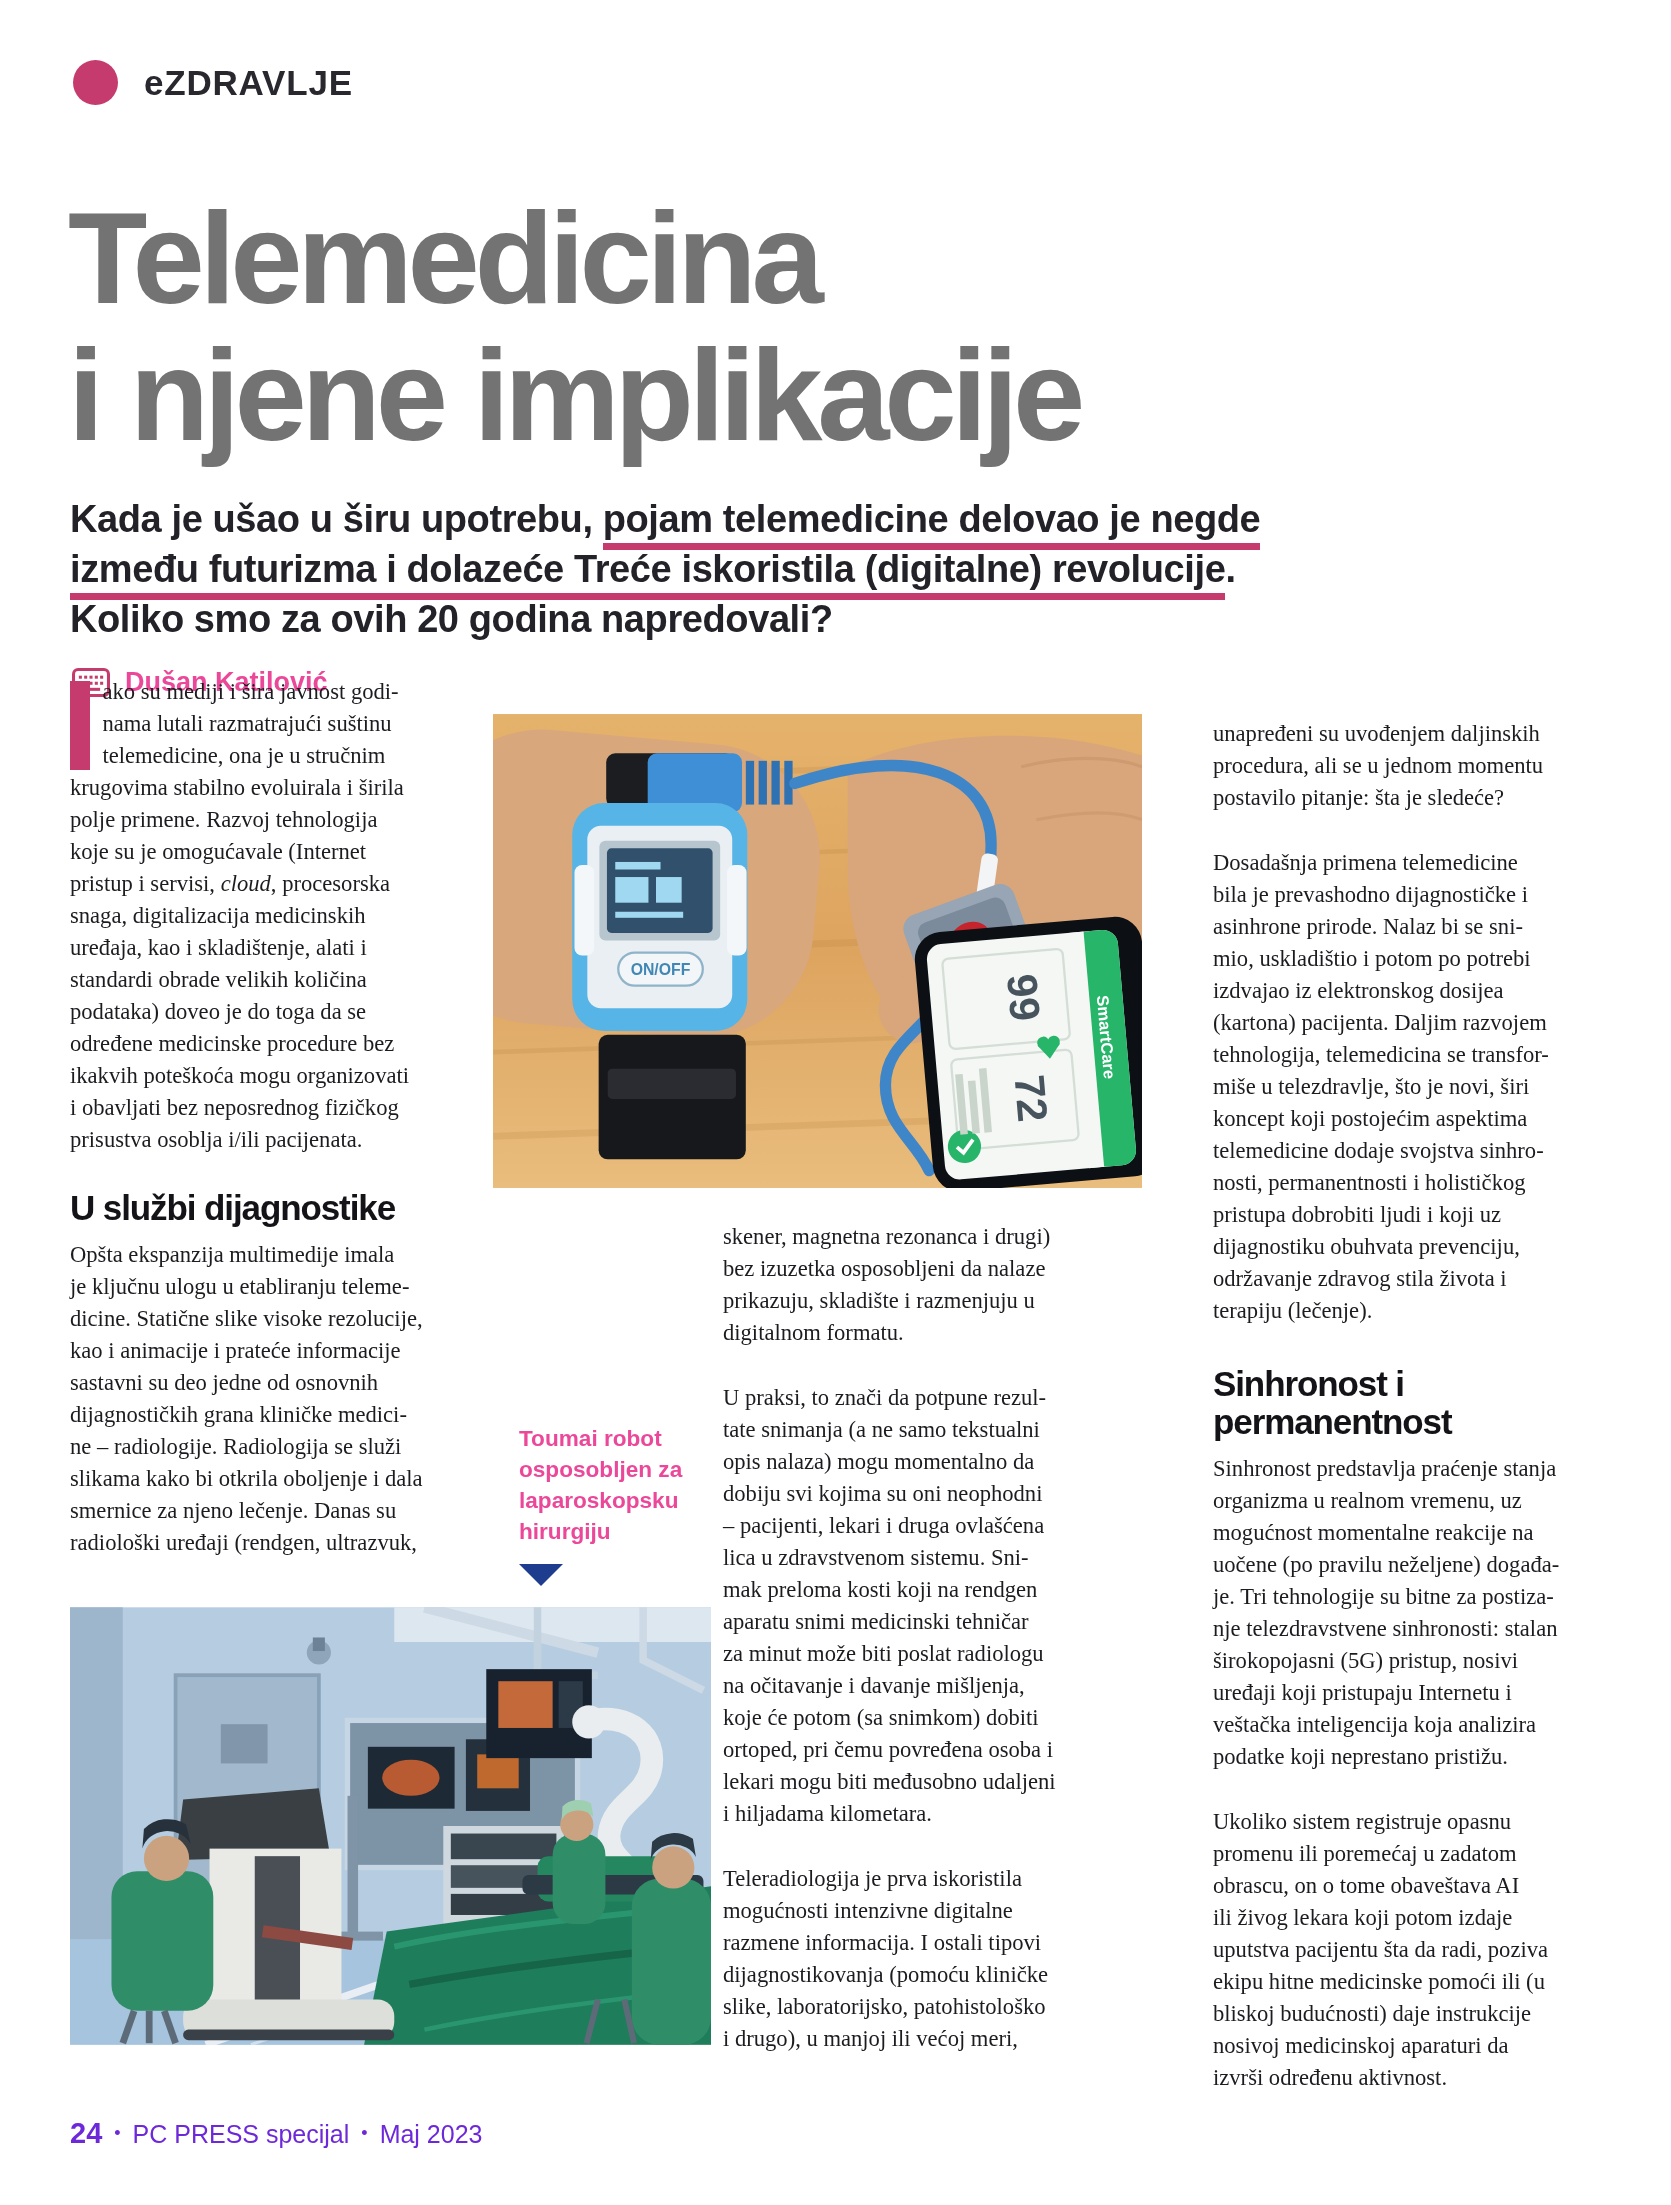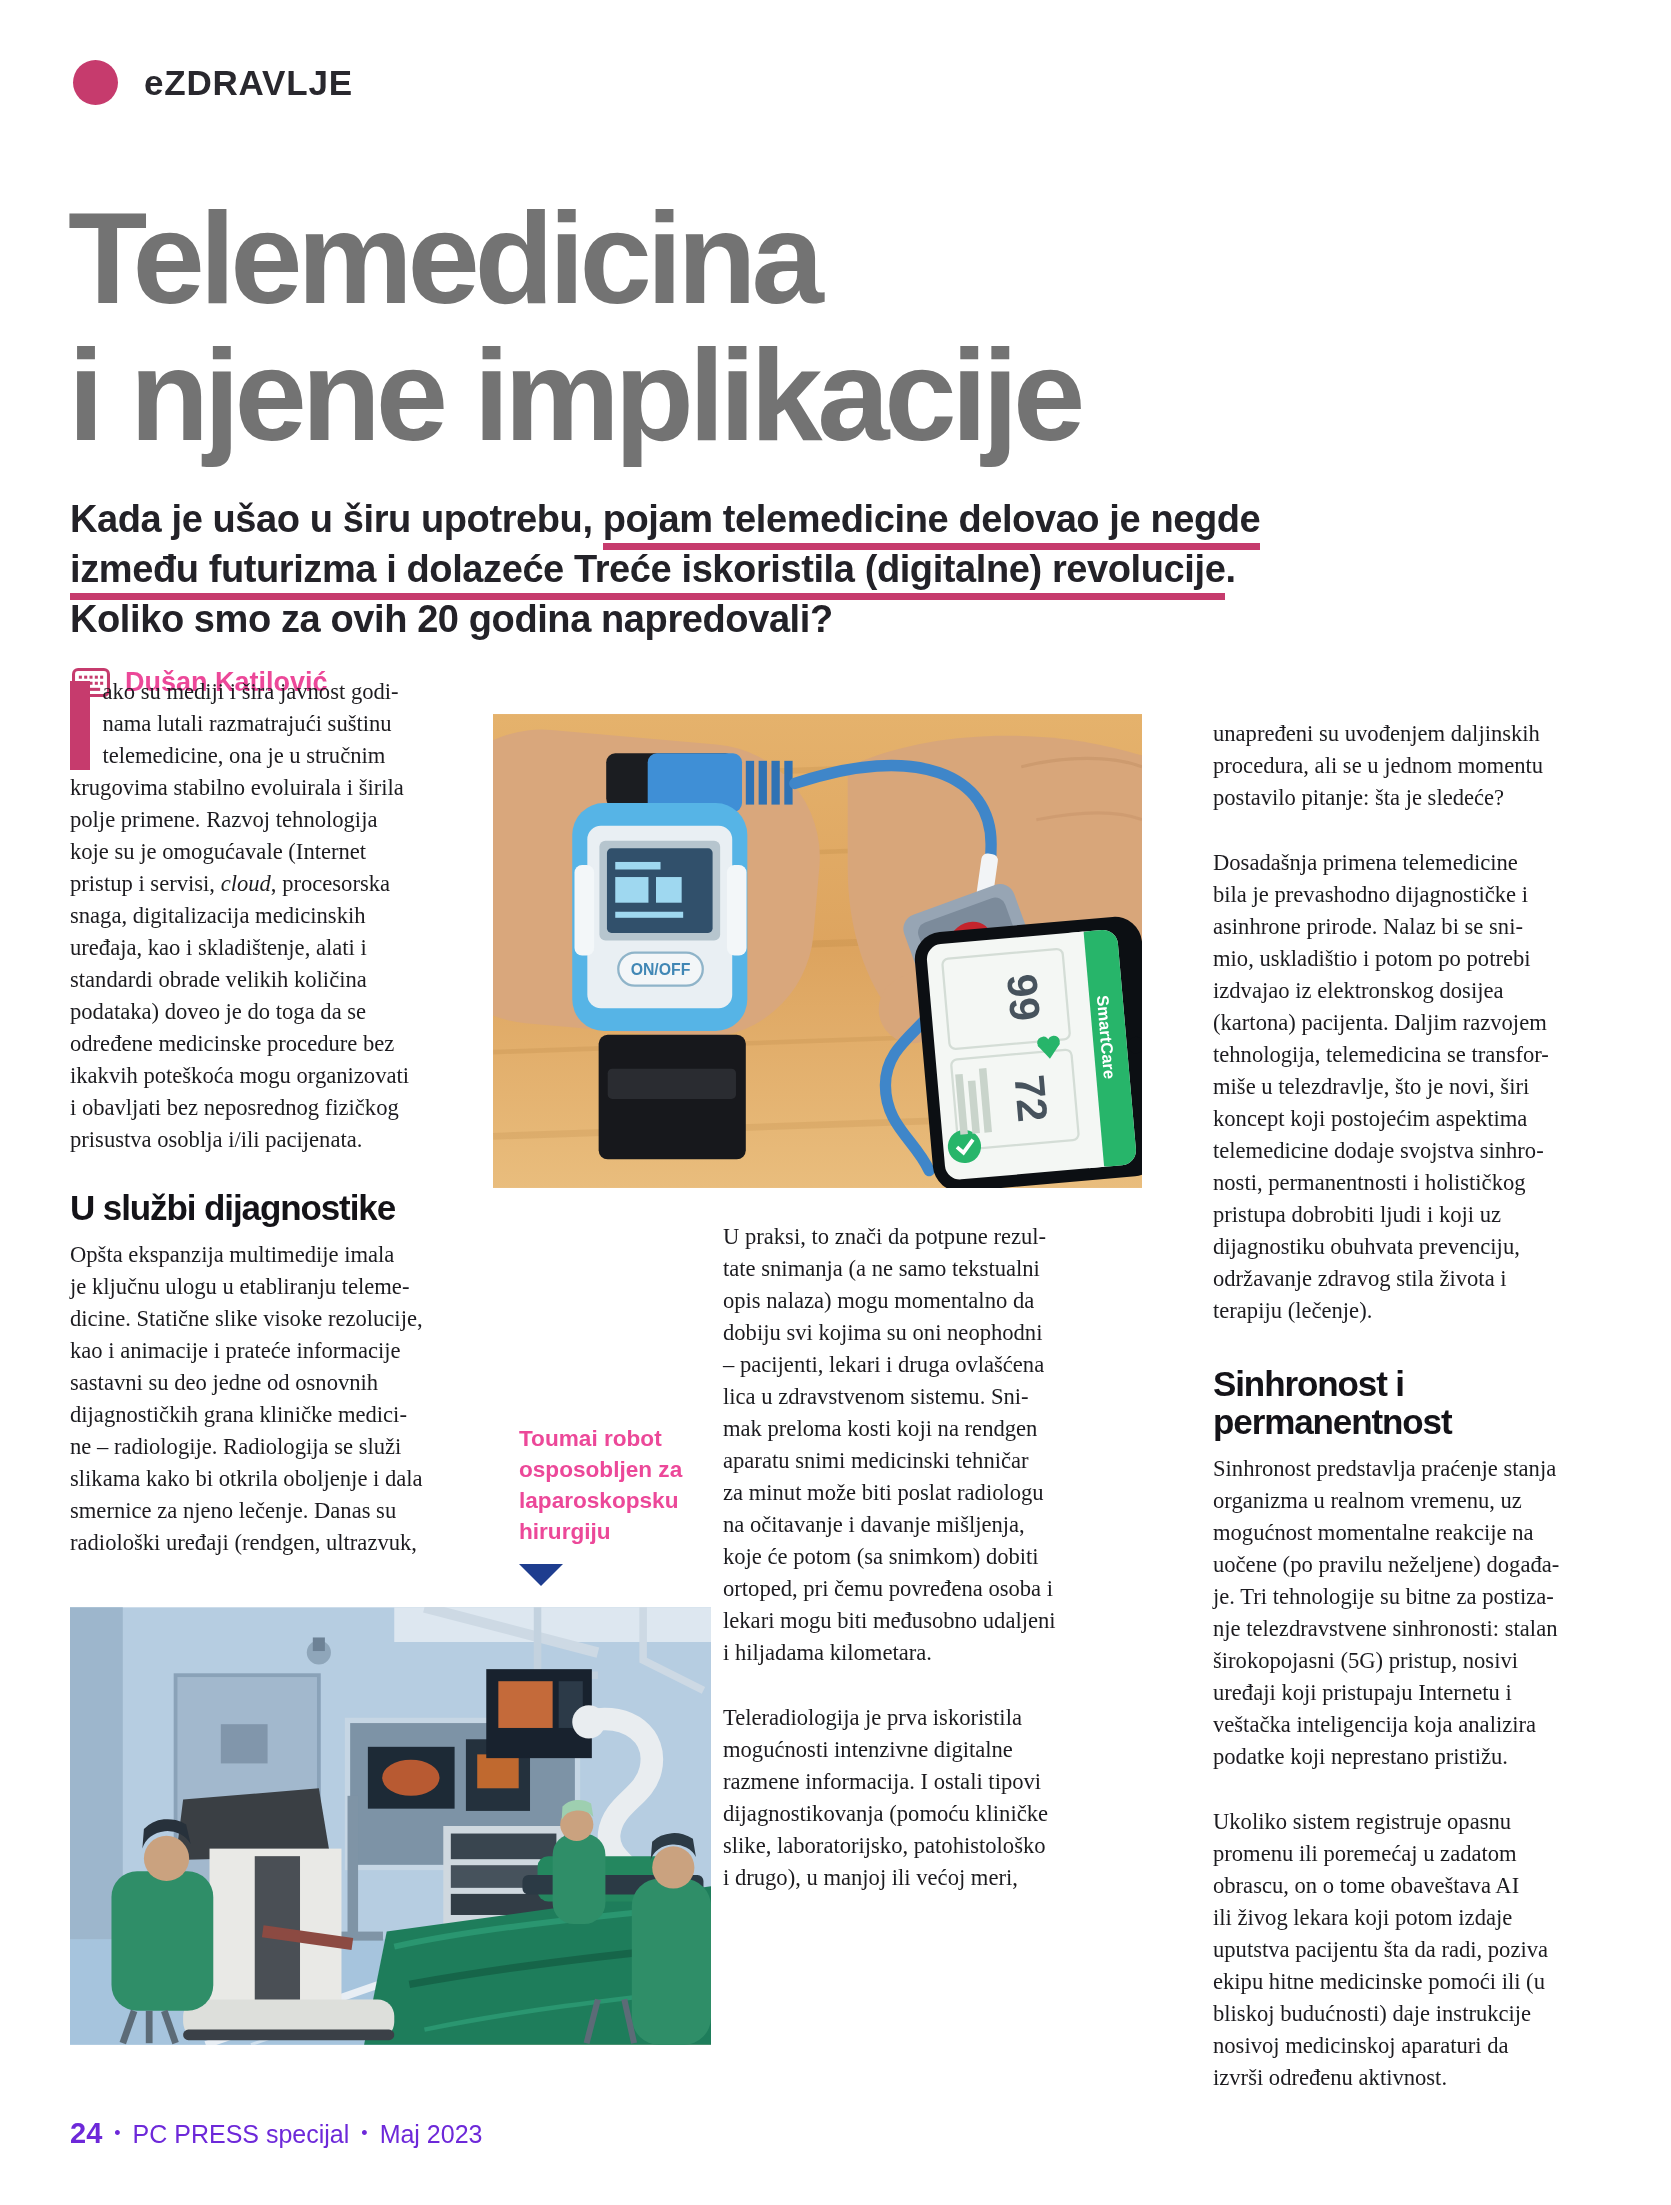--- a/index.html
+++ b/index.html
@@ -215,20 +215,24 @@
 
   <div class="abs" style="left:519px;top:1423px;width:211px;">
     <div class="caption">Toumai robot
 osposobljen za
 laparoskopsku
 hirurgiju</div>
     <div class="tri"></div>
   </div>
 
   <div class="body-col" style="left:723px;top:1221px;width:453px;">
+    <p class="body-p">skener, magnetna rezonanca i drugi)
+bez izuzetka osposobljeni da nalaze
+prikazuju, skladište i razmenjuju u
+digitalnom formatu.</p>
     <p class="body-p">U praksi, to znači da potpune rezul-
 tate snimanja (a ne samo tekstualni
 opis nalaza) mogu momentalno da
 dobiju svi kojima su oni neophodni
 – pacijenti, lekari i druga ovlašćena
 lica u zdravstvenom sistemu. Sni-
 mak preloma kosti koji na rendgen
 aparatu snimi medicinski tehničar
 za minut može biti poslat radiologu
 na očitavanje i davanje mišljenja,

